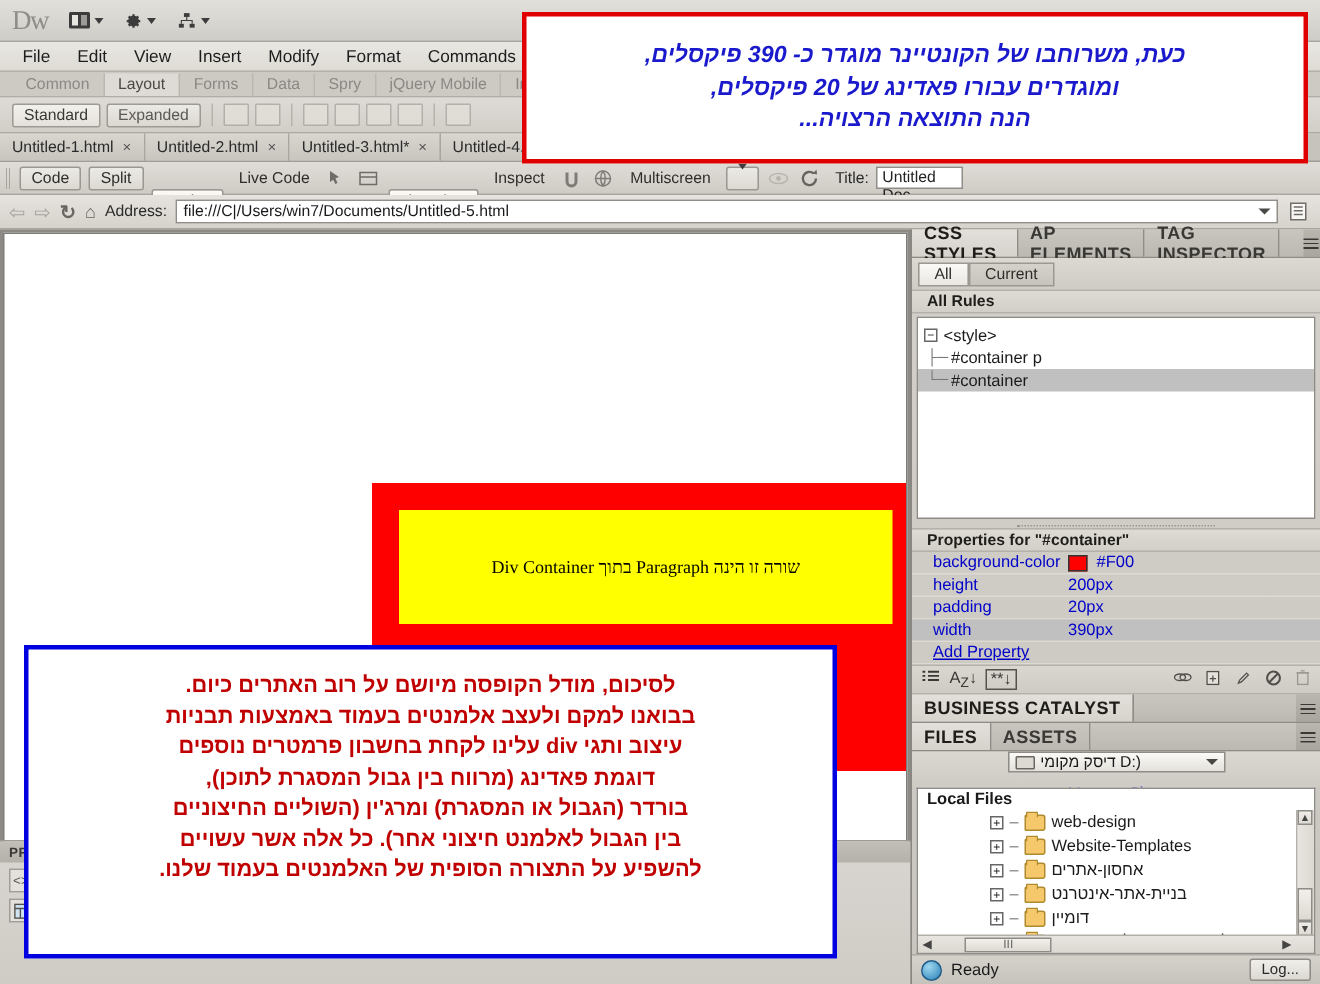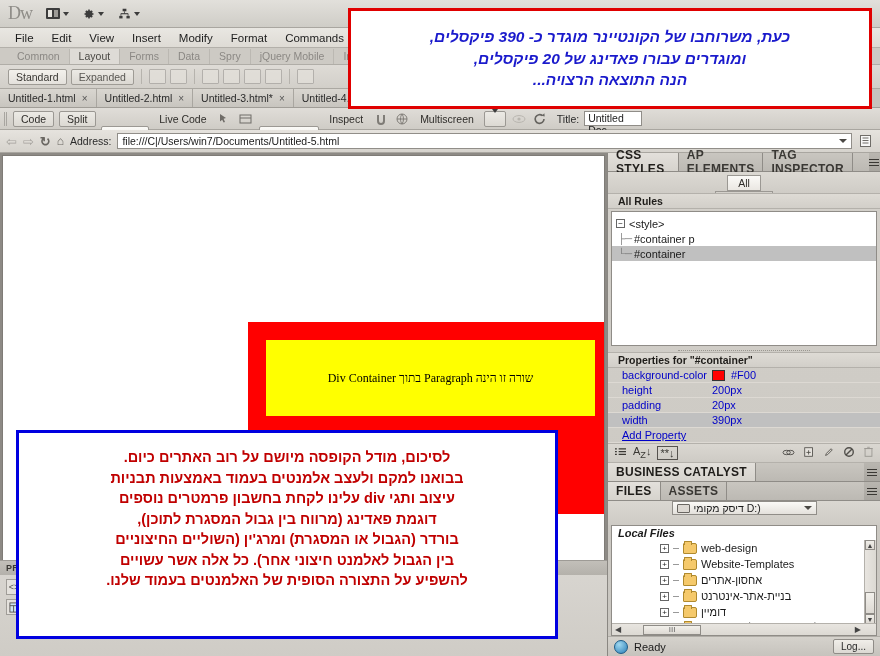--- a/index.html
+++ b/index.html
@@ -129,21 +129,21 @@
   .ptab { display:flex;align-items:center; padding:0 8px; font-size:12px; font-weight:bold;
           letter-spacing:.3px; color:#3a3834;
           background:linear-gradient(#c9c6c0,#bcb9b3); border-right:1px solid #8f8c87;}
   .ptab.active { background:linear-gradient(#e3e0db,#d6d3cd); color:#1f1d1a;}
   .ptab.filler { flex:1; border-right:none; }
   .pmenu { width:16px; display:flex; align-items:center; justify-content:center; }
   .pmenu i { display:block; width:10px; height:7px;
              background:repeating-linear-gradient(#3a3834 0 1px,transparent 1px 3px); }
 
   .segrow { height:21px; display:flex; align-items:center; padding:3px 4px;
-            background:linear-gradient(#dcd9d3,#cfccc6);flex-direction:column; }
+            background:linear-gradient(#dcd9d3,#cfccc6); }
   .seg { border:1px solid #9b9893; font-size:10.5px; padding:1px 10px;
          background:linear-gradient(#d5d2cc,#c7c4be); color:#2f2d2a;}
   .seg.on { background:linear-gradient(#fbfaf7,#eae7e2); }
 
   .sectionhdr { height:16px; background:linear-gradient(#dedbd5,#d2cfc9);
                 border-top:1px solid #b4b1ab; border-bottom:1px solid #b4b1ab;
                 display:flex;align-items:center; padding-left:10px;
                 font-size:10.5px; font-weight:bold; color:#1f1d1a;}
   .ruleslist { height:135px; background:#fff; border:1px solid #8f8c87; margin:2px 3px;
                overflow:hidden; padding:4px 0; font-size:11px;}
@@ -173,21 +173,21 @@
   .sitebar { height:24px; display:flex; align-items:center; gap:8px; padding:0 6px;
              background:linear-gradient(#dad7d1,#cecbc5);flex-direction:column; }
   .sitesel { width:145px; height:17px; border:1px solid #908d88;
              background:linear-gradient(#fbfaf7,#e4e1dc); display:flex; align-items:center;
              padding:0 4px; font-size:10.5px; color:#1a1a1a; justify-content:space-between;}
   .driveicon { width:13px;height:9px;border:1px solid #6a6762;background:#ddd9d3; border-radius:1px;}
   .managesites { color:#0000c8; font-size:10.5px; }
 
   .localhdr { height:15px; background:#fff; border:1px solid #8f8c87; border-bottom:none;
               margin:0 3px; display:flex;align-items:center; padding-left:6px;
-              font-size:11px; font-weight:bold; color:#1a1a1a;font-style:italic; }
+              font-size:11px; font-weight:bold; color:#1a1a1a; }
   .filetree { flex:1; margin:0 3px; background:#fff; border:1px solid #8f8c87;
               border-top:none; position:relative; overflow:hidden; font-size:11px;}
   .frow { display:flex; align-items:center; height:16px; padding-left:48px; gap:4px; }
   .fexp { width:9px;height:9px;border:1px solid #666;background:#fff; font-size:8px;
           line-height:7px;text-align:center;color:#222;}
   .fdash { width:6px; border-top:1px dashed #999; height:1px;}
   .folder { width:14px; height:11px; background:#F5C96B; border:1px solid #B08A2E;
             border-radius:1px 2px 2px 1px; position:relative;}
   .folder::before{content:"";position:absolute;left:0;top:-3px;width:6px;height:3px;
             background:#F5C96B;border:1px solid #B08A2E;border-bottom:none;border-radius:1px 1px 0 0;}

